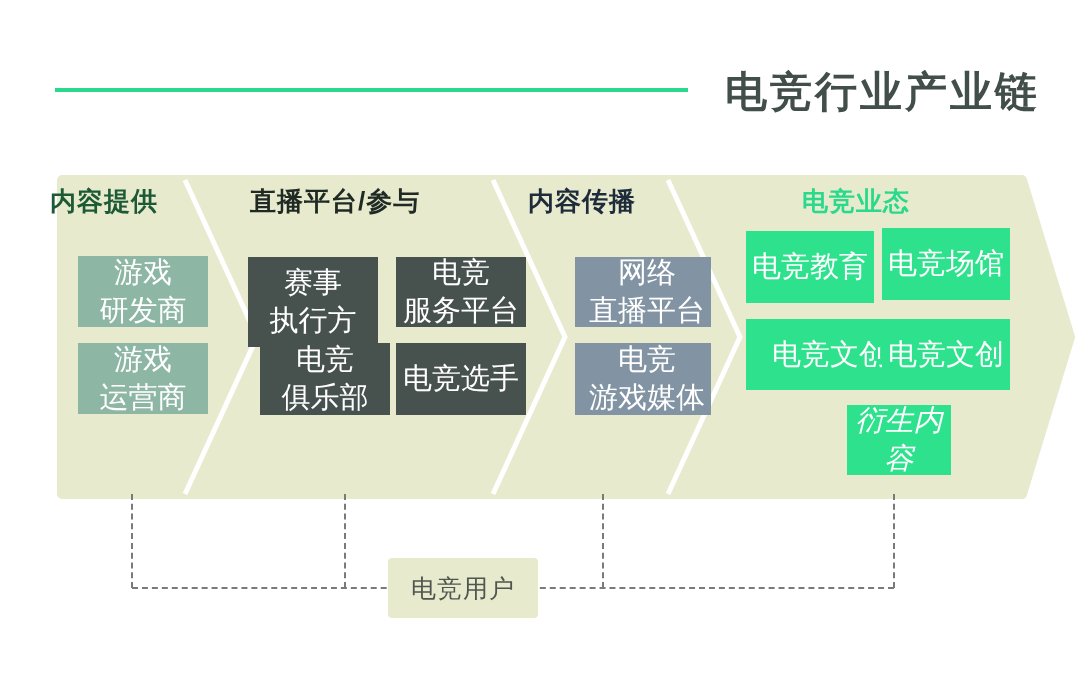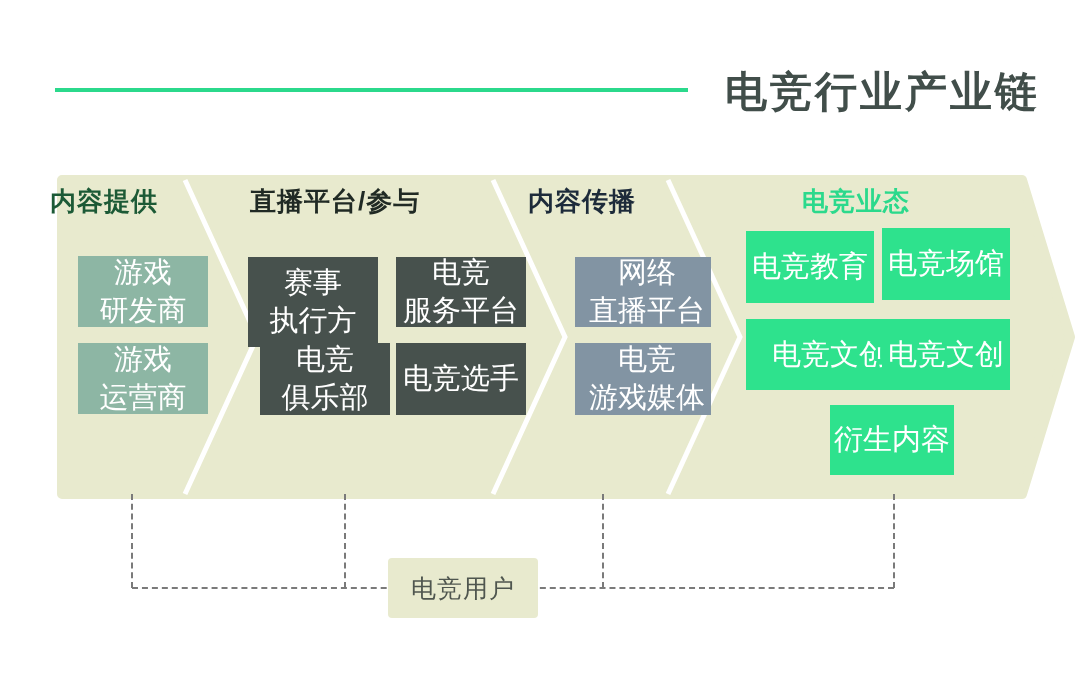--- a/index.html
+++ b/index.html
@@ -77,21 +77,21 @@
 
   <div class="node bluegray" style="left:575px;top:257px;width:128px;height:70px;">网络
 直播平台</div>
   <div class="node bluegray" style="left:575px;top:343px;width:128px;height:72px;">电竞
 游戏媒体</div>
 
   <div class="node green" style="left:746px;top:231px;width:128px;height:72px;">电竞教育</div>
   <div class="node green" style="left:882px;top:228px;width:128px;height:72px;">电竞场馆</div>
   <div class="node green" style="left:746px;top:319px;width:128px;height:71px;padding-left:20px;">电竞文创</div>
   <div class="node green" style="left:882px;top:319px;width:128px;height:71px;">电竞文创</div>
-  <div class="node green" style="left:830px;top:405px;width:124px;height:70px;">衍生内容</div>
+  <div class="node green" style="left:847px;top:405px;width:104px;height:70px;font-style:italic;">衍生内容</div>
 
   <div class="vdash" style="left:131px;top:494px;height:94px;"></div>
   <div class="vdash" style="left:344px;top:494px;height:94px;"></div>
   <div class="vdash" style="left:602px;top:494px;height:94px;"></div>
   <div class="vdash" style="left:893px;top:494px;height:94px;"></div>
   <div class="hdash" style="left:132px;top:587px;width:762px;"></div>
 
   <div class="user-node">电竞用户</div>
 
 </div>

